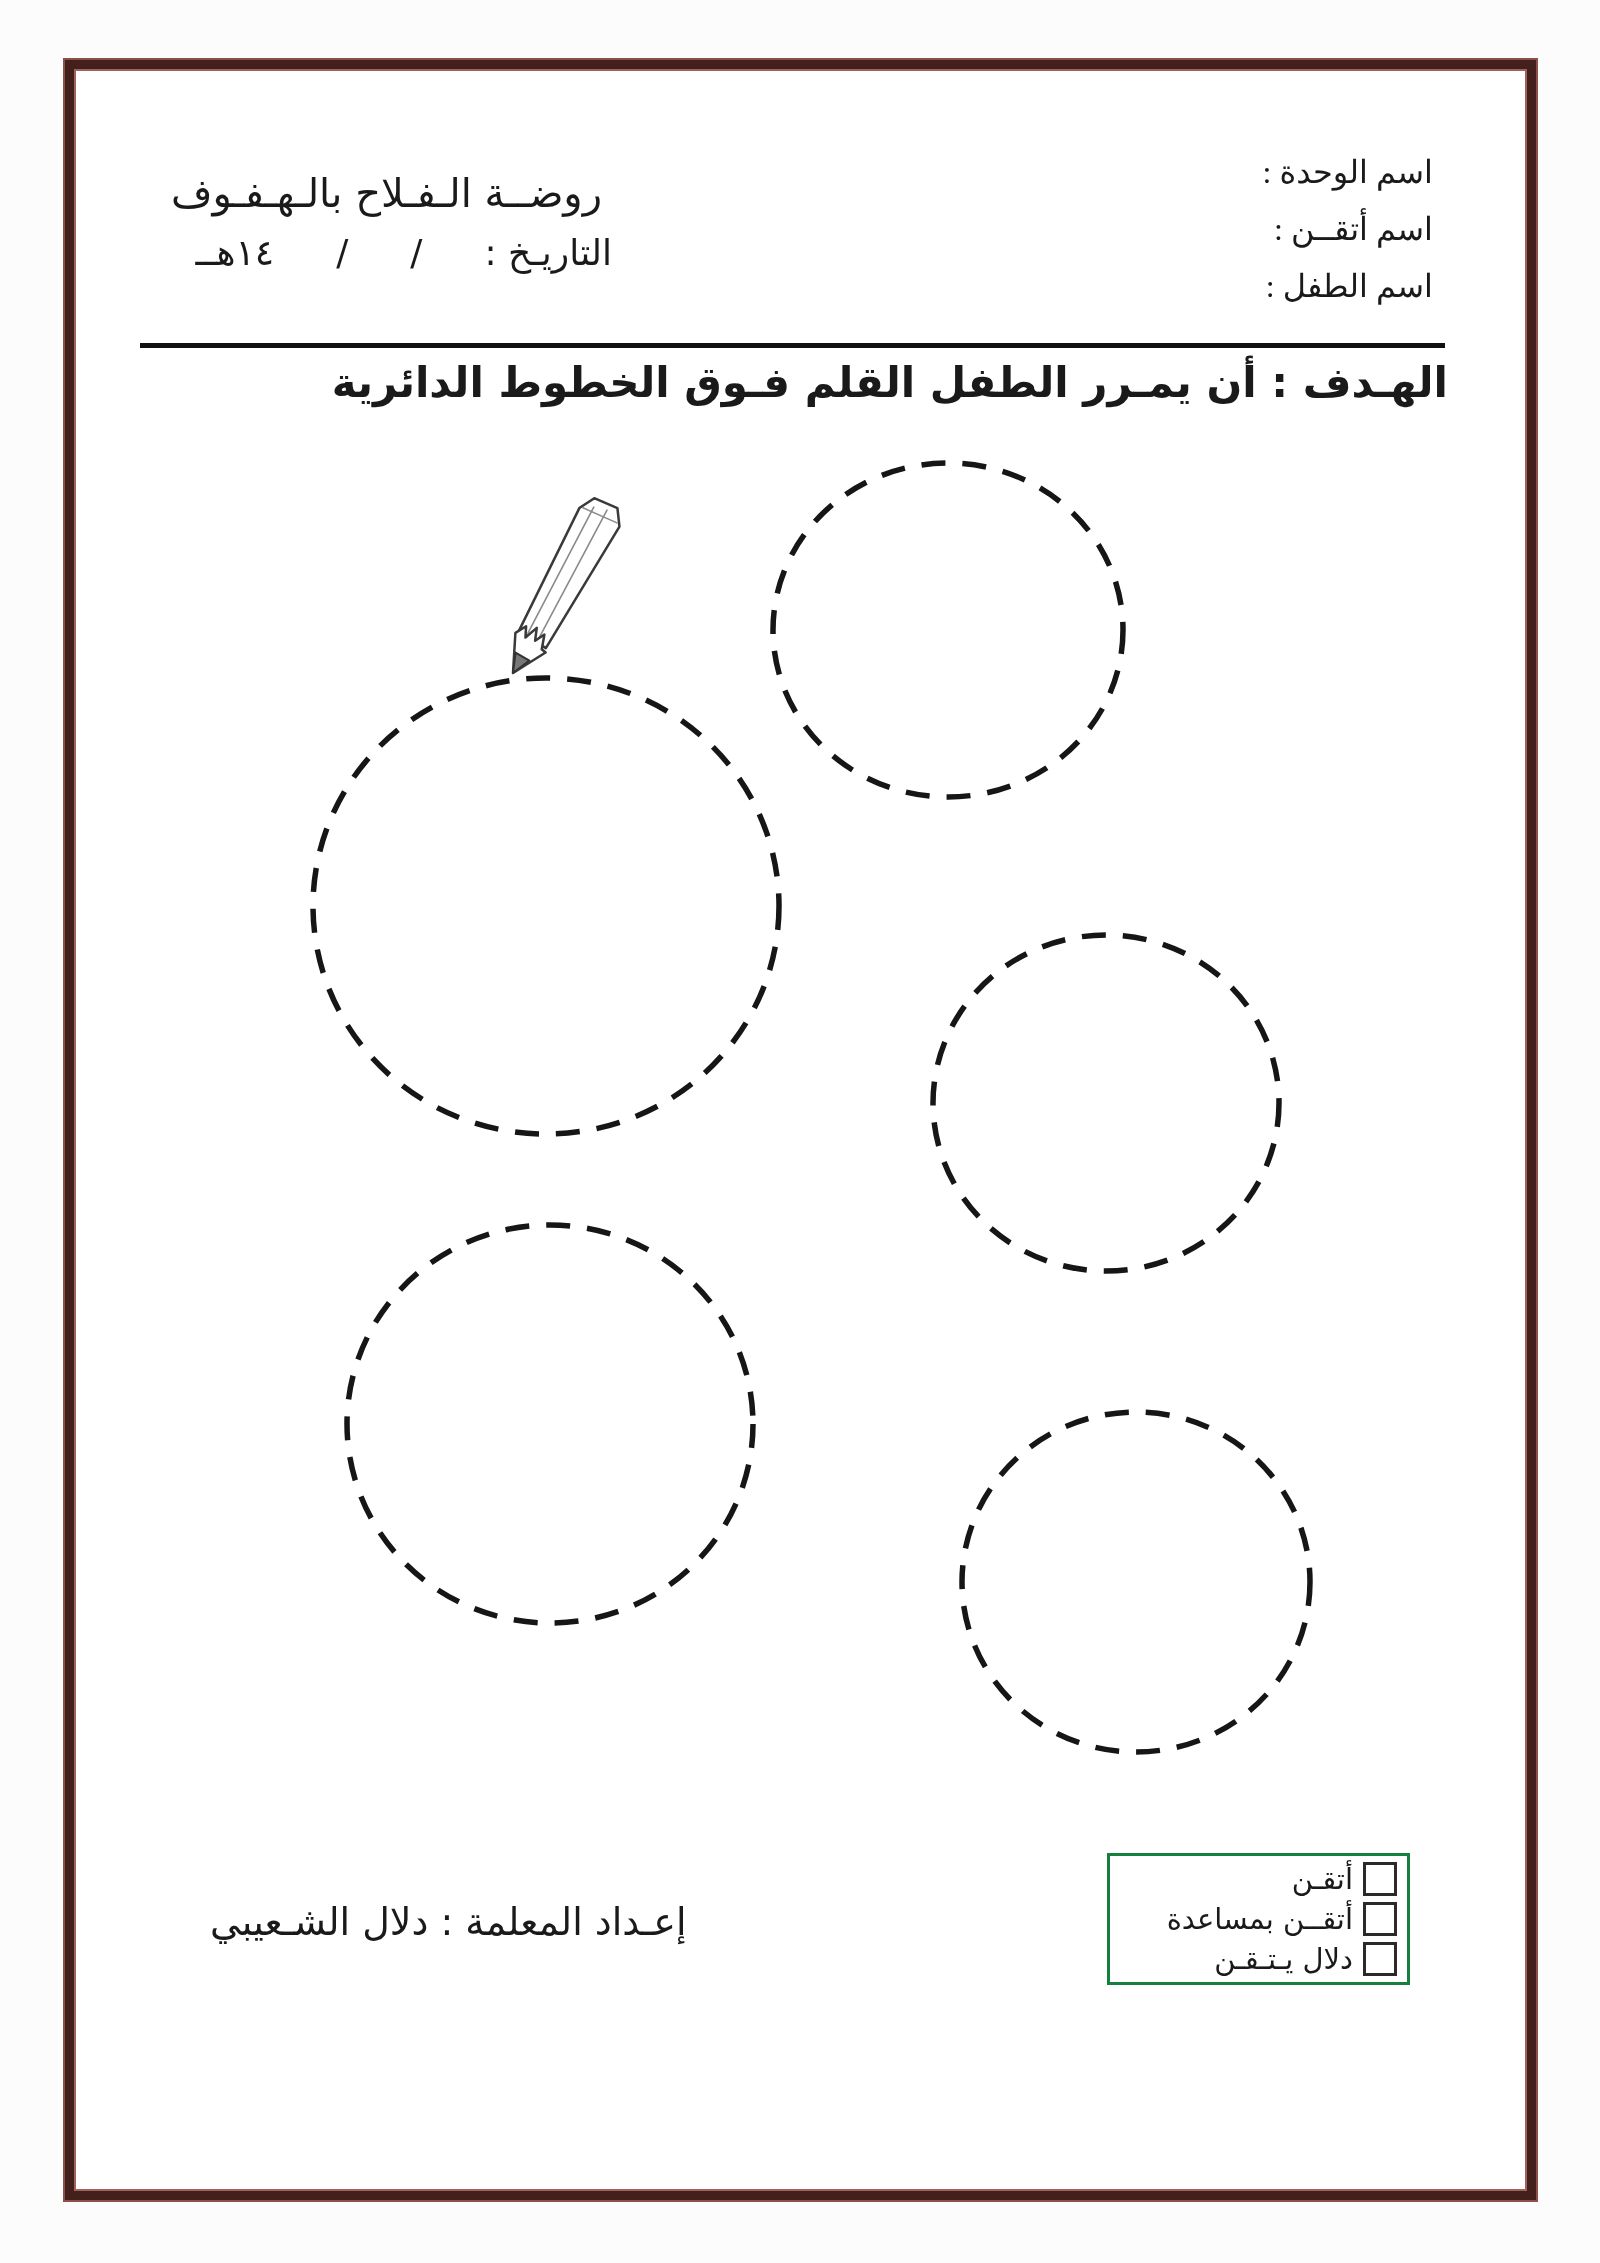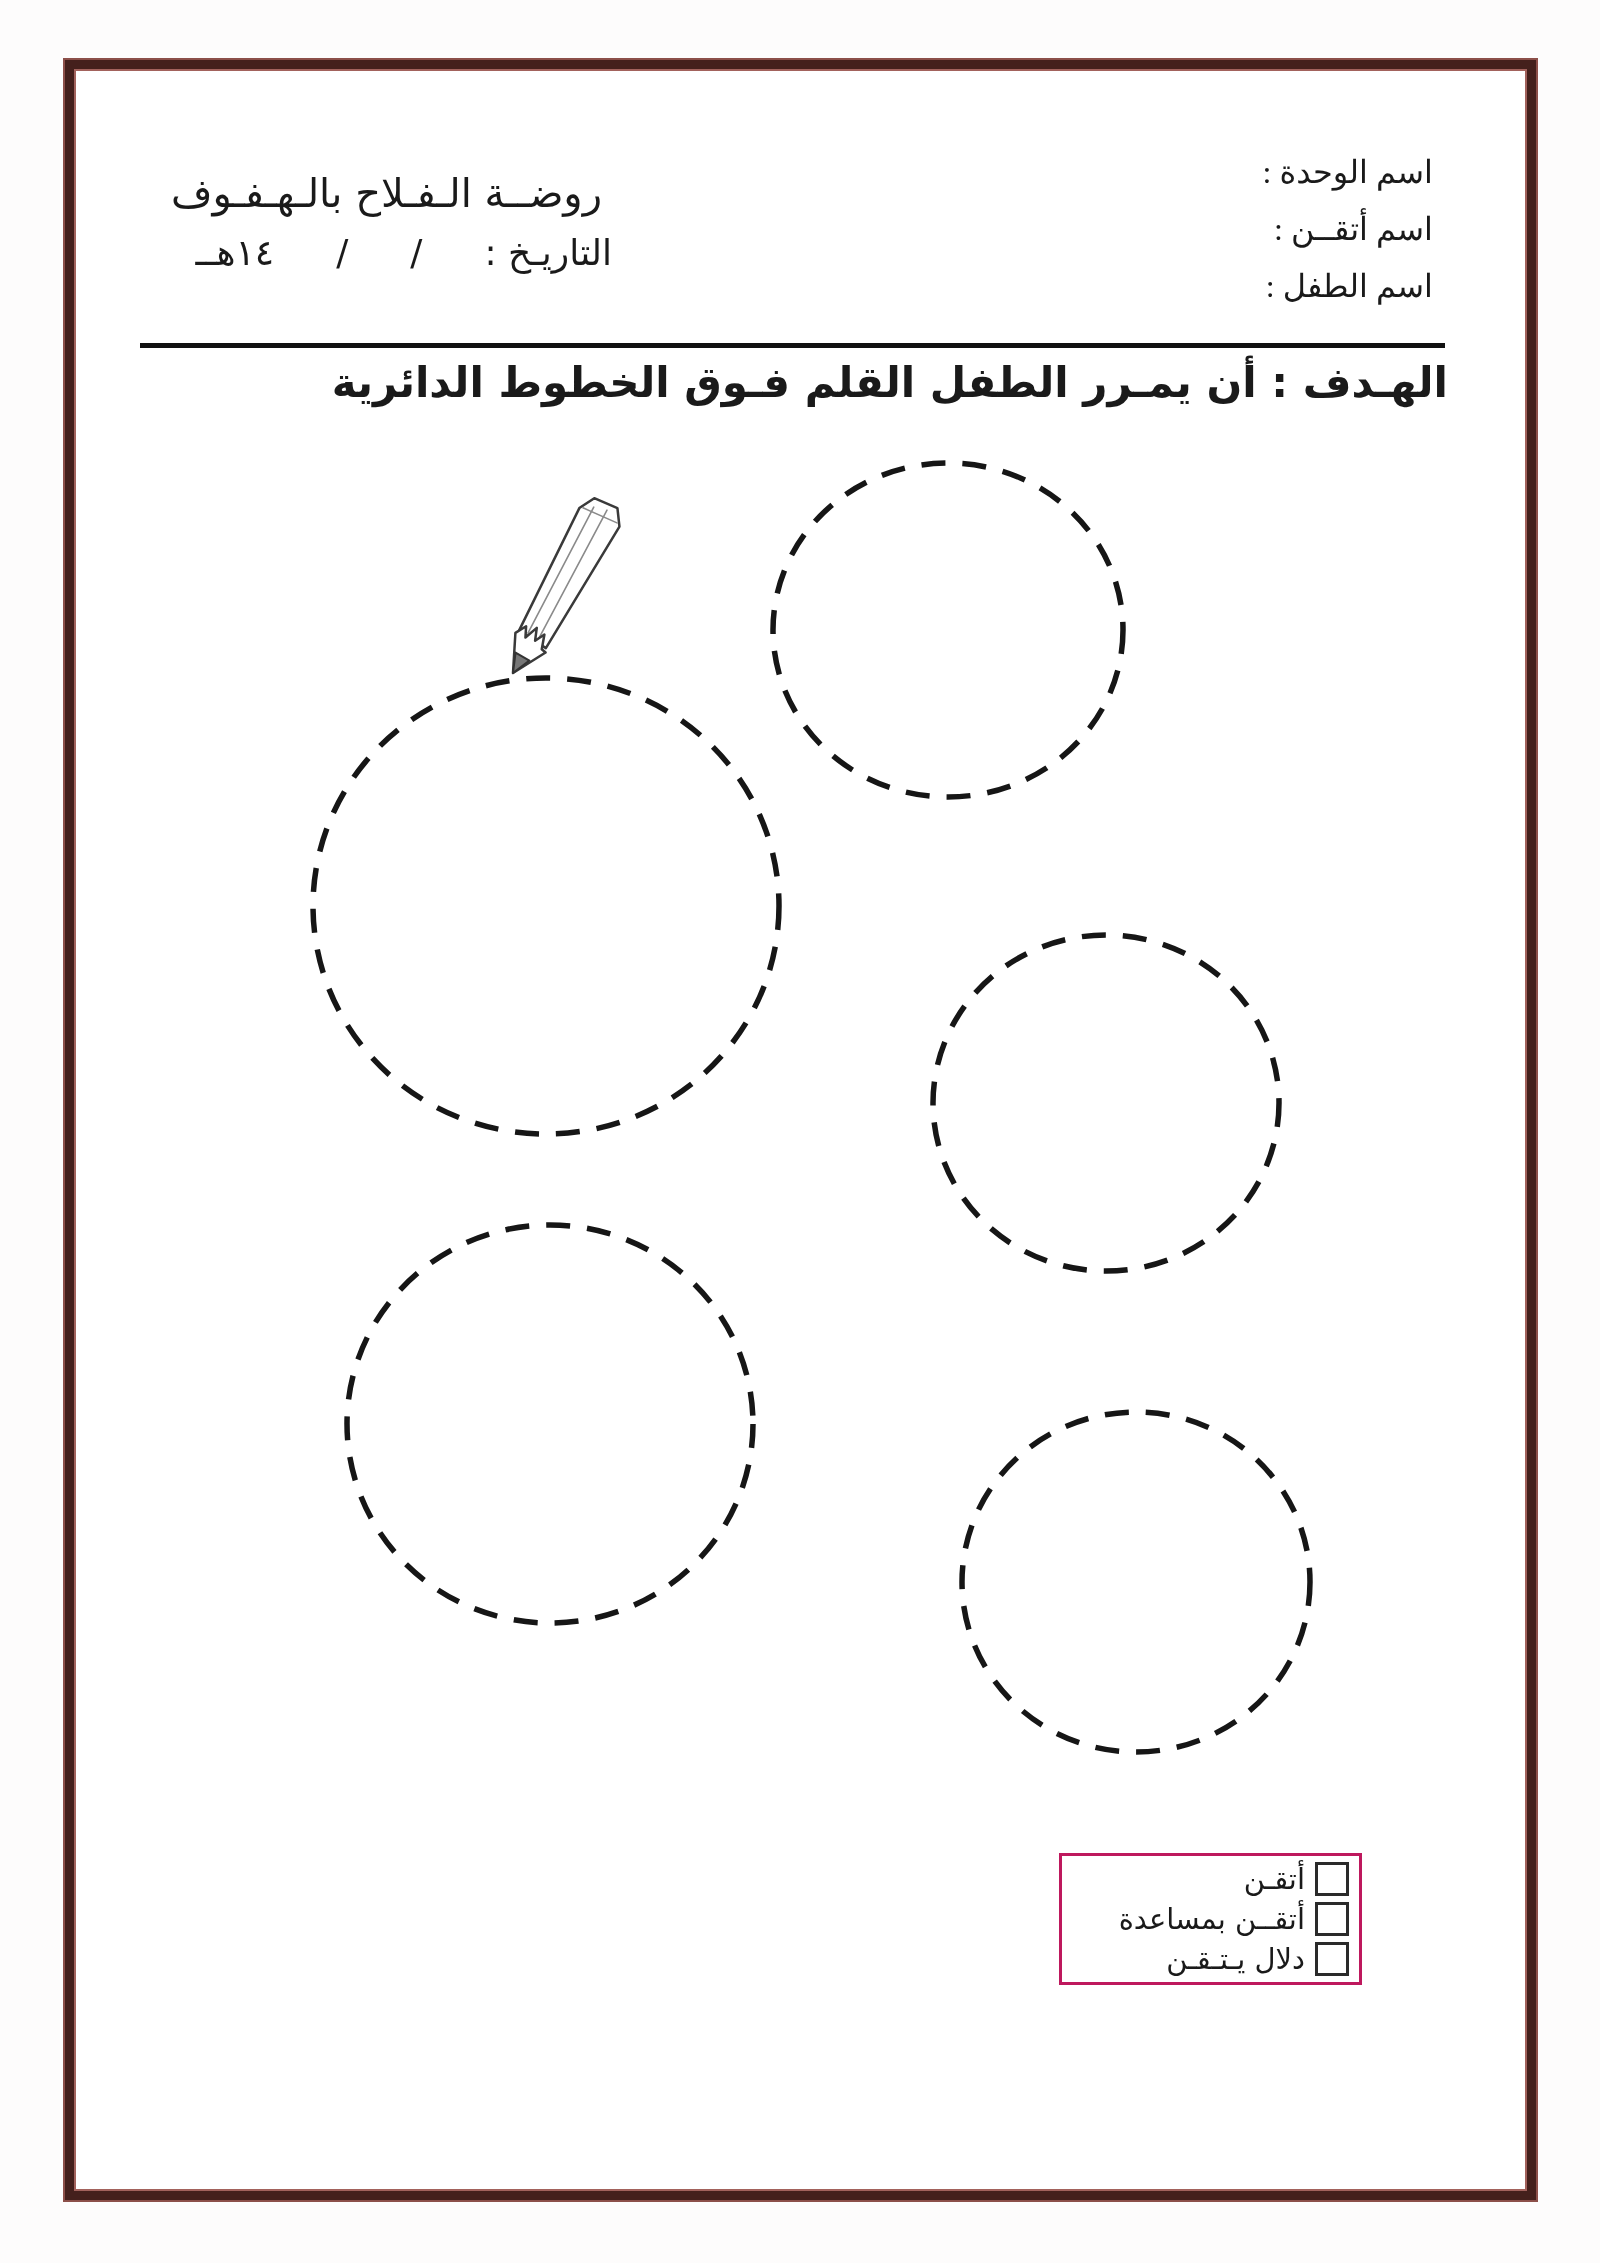--- a/index.html
+++ b/index.html
@@ -32,22 +32,22 @@
     position:absolute; left:140px; top:343px; width:1305px; height:5px;
     background:#111111;
   }
   .objective {
     position:absolute; top:358px; right:152px; direction:rtl; text-align:right;
     font-size:42px; font-weight:bold; white-space:nowrap;
   }
   .circles-layer, .pencil-layer { position:absolute; pointer-events:none; }
   .circles-layer { left:0; top:0; }
   .assessment-box {
-    position:absolute; left:1059px; top:1853px; width:303px; height:132px;
-    box-sizing:border-box; border:3px solid #be185d; background:#ffffff;
+    position:absolute; left:1107px; top:1853px; width:303px; height:132px;
+    box-sizing:border-box; border:3px solid #15803d; background:#ffffff;
     display:flex; flex-direction:column; justify-content:space-around;
     padding:3px 10px;
   }
   .assess-row {
     display:flex; direction:rtl; align-items:center; column-gap:10px;
     height:40px;
   }
   .assess-check {
     width:34px; height:34px; box-sizing:border-box; border:3px solid #2a2a2a;
     background:#ffffff; flex:0 0 auto;
@@ -112,14 +112,15 @@
     <div class="assess-row">
       <span class="assess-check"></span>
       <span class="assess-label">أتقــن بمساعدة</span>
     </div>
     <div class="assess-row">
       <span class="assess-check"></span>
       <span class="assess-label">دلال يـتـقـن</span>
     </div>
   </div>
 
+  <div class="footer-credit">إعـداد المعلمة : دلال الشـعيبي</div>
 
 </div>
 
 </body></html>

